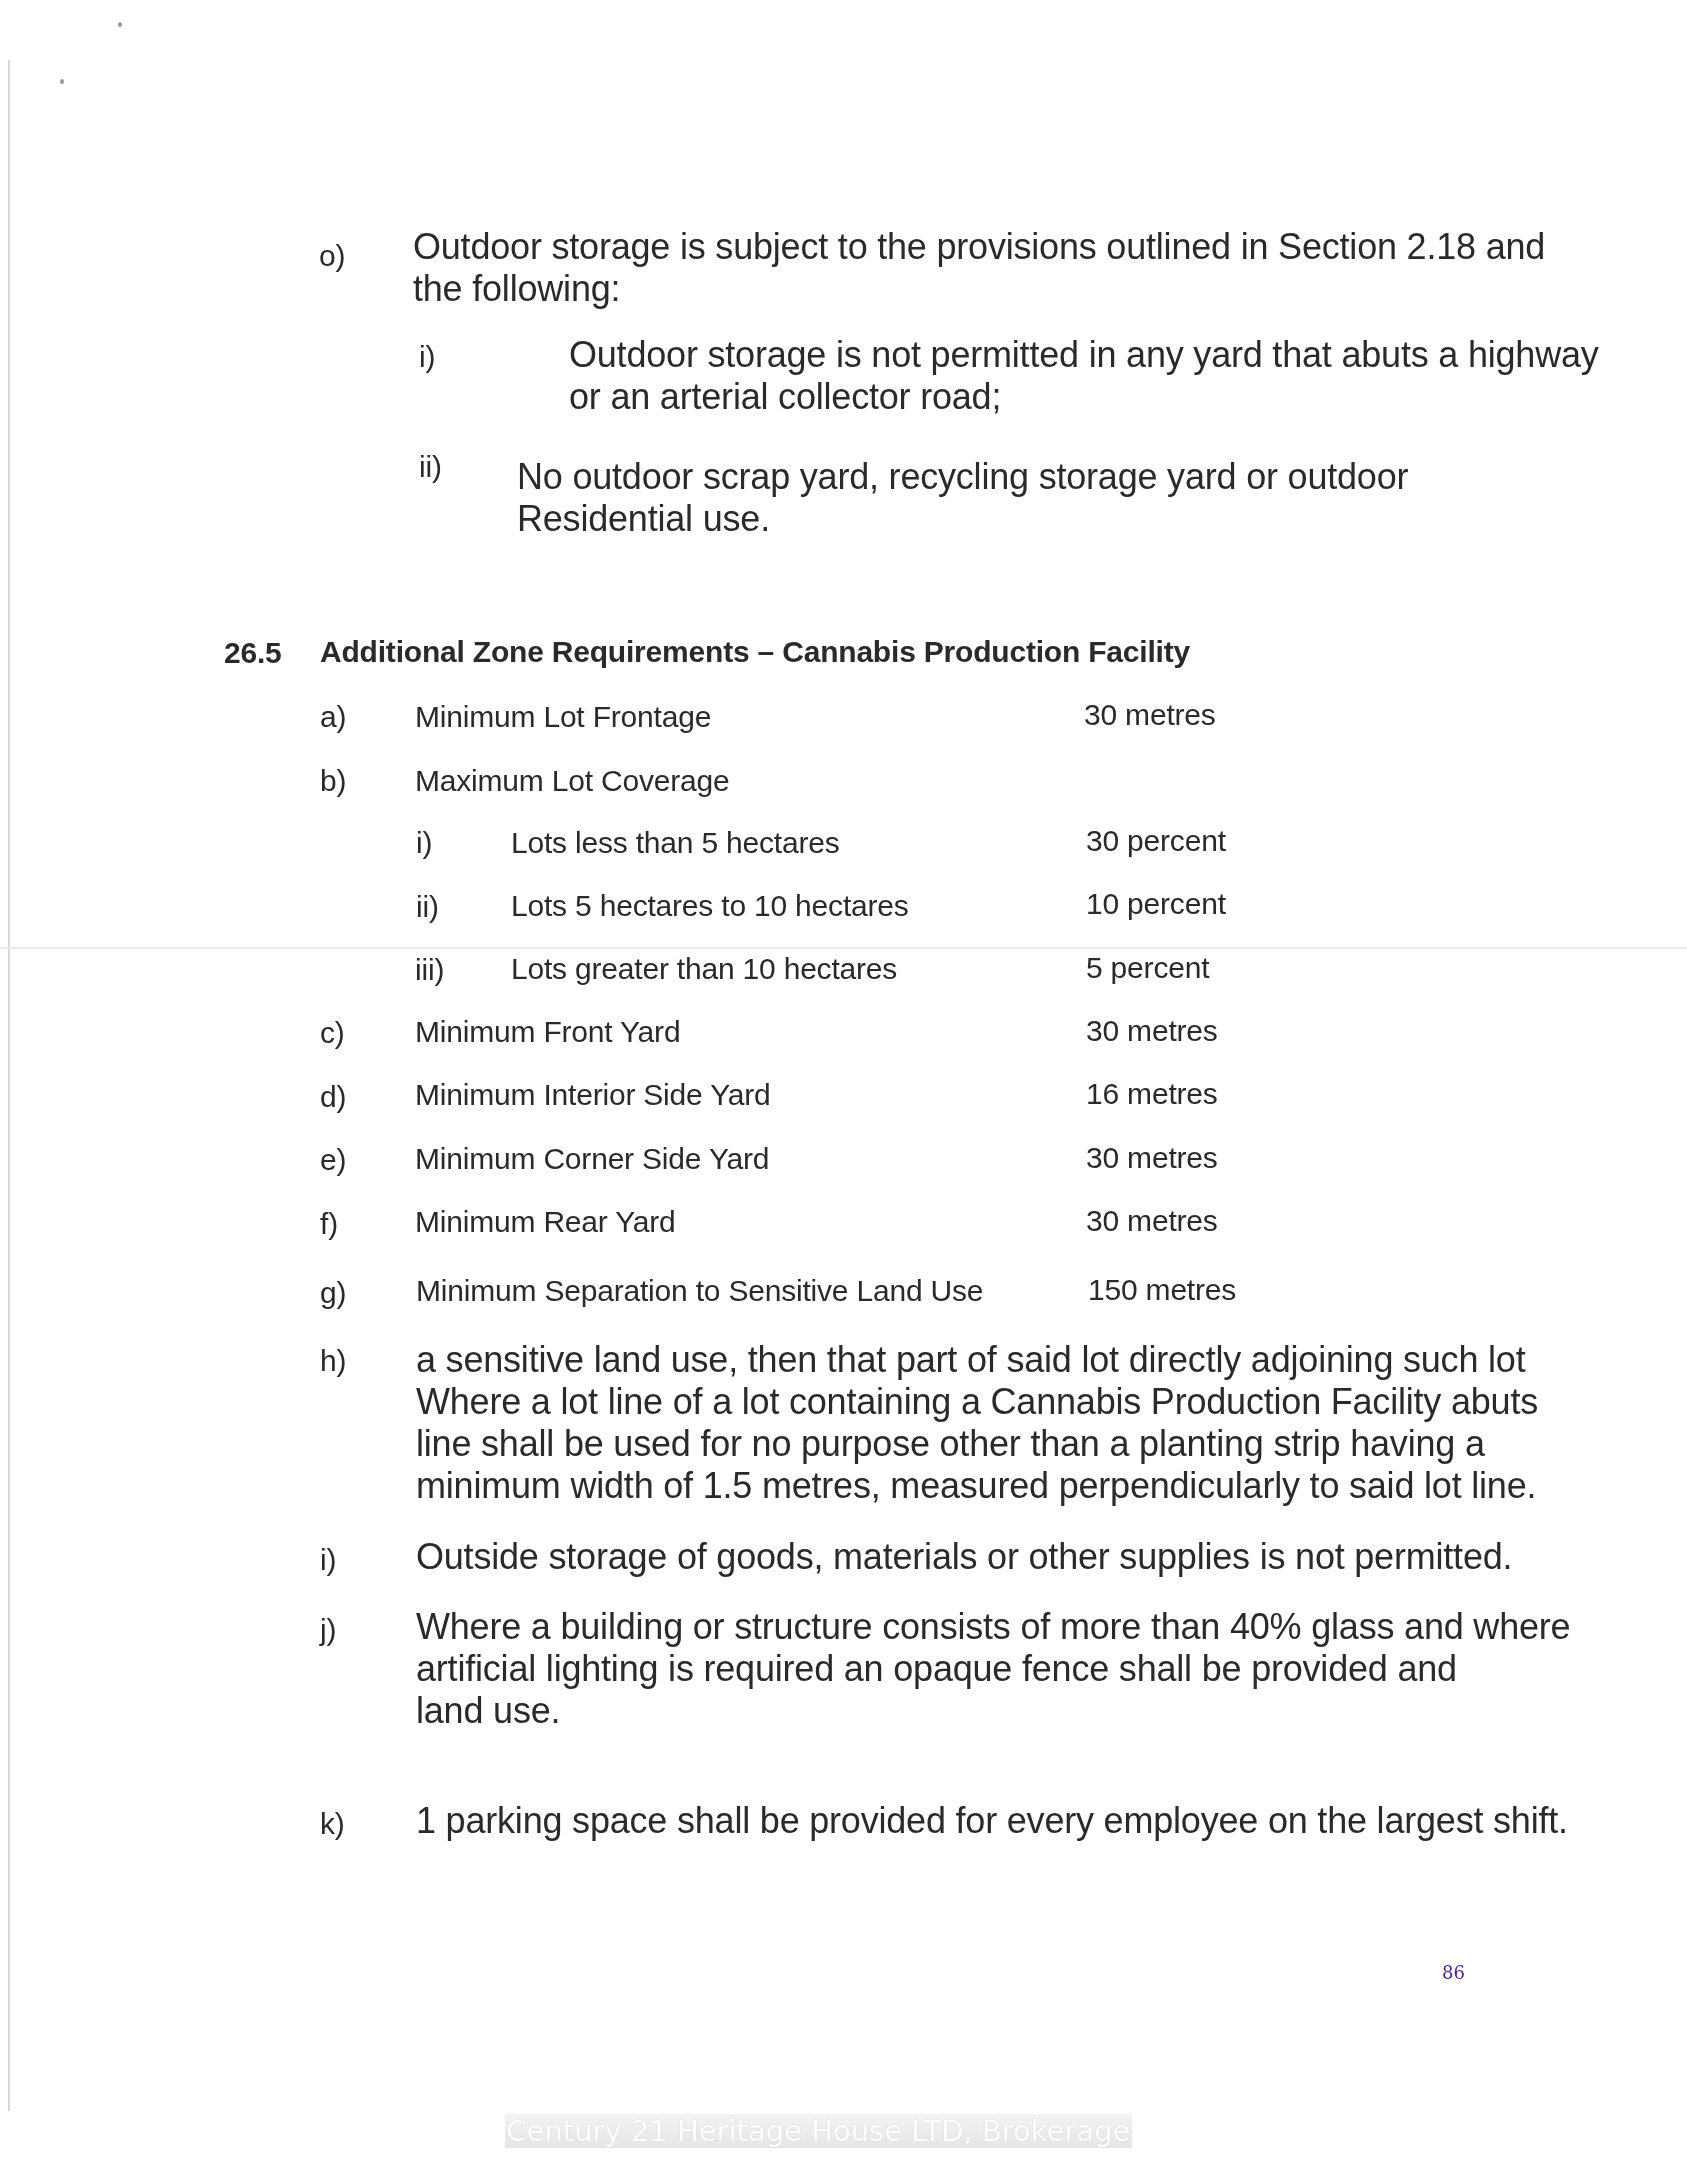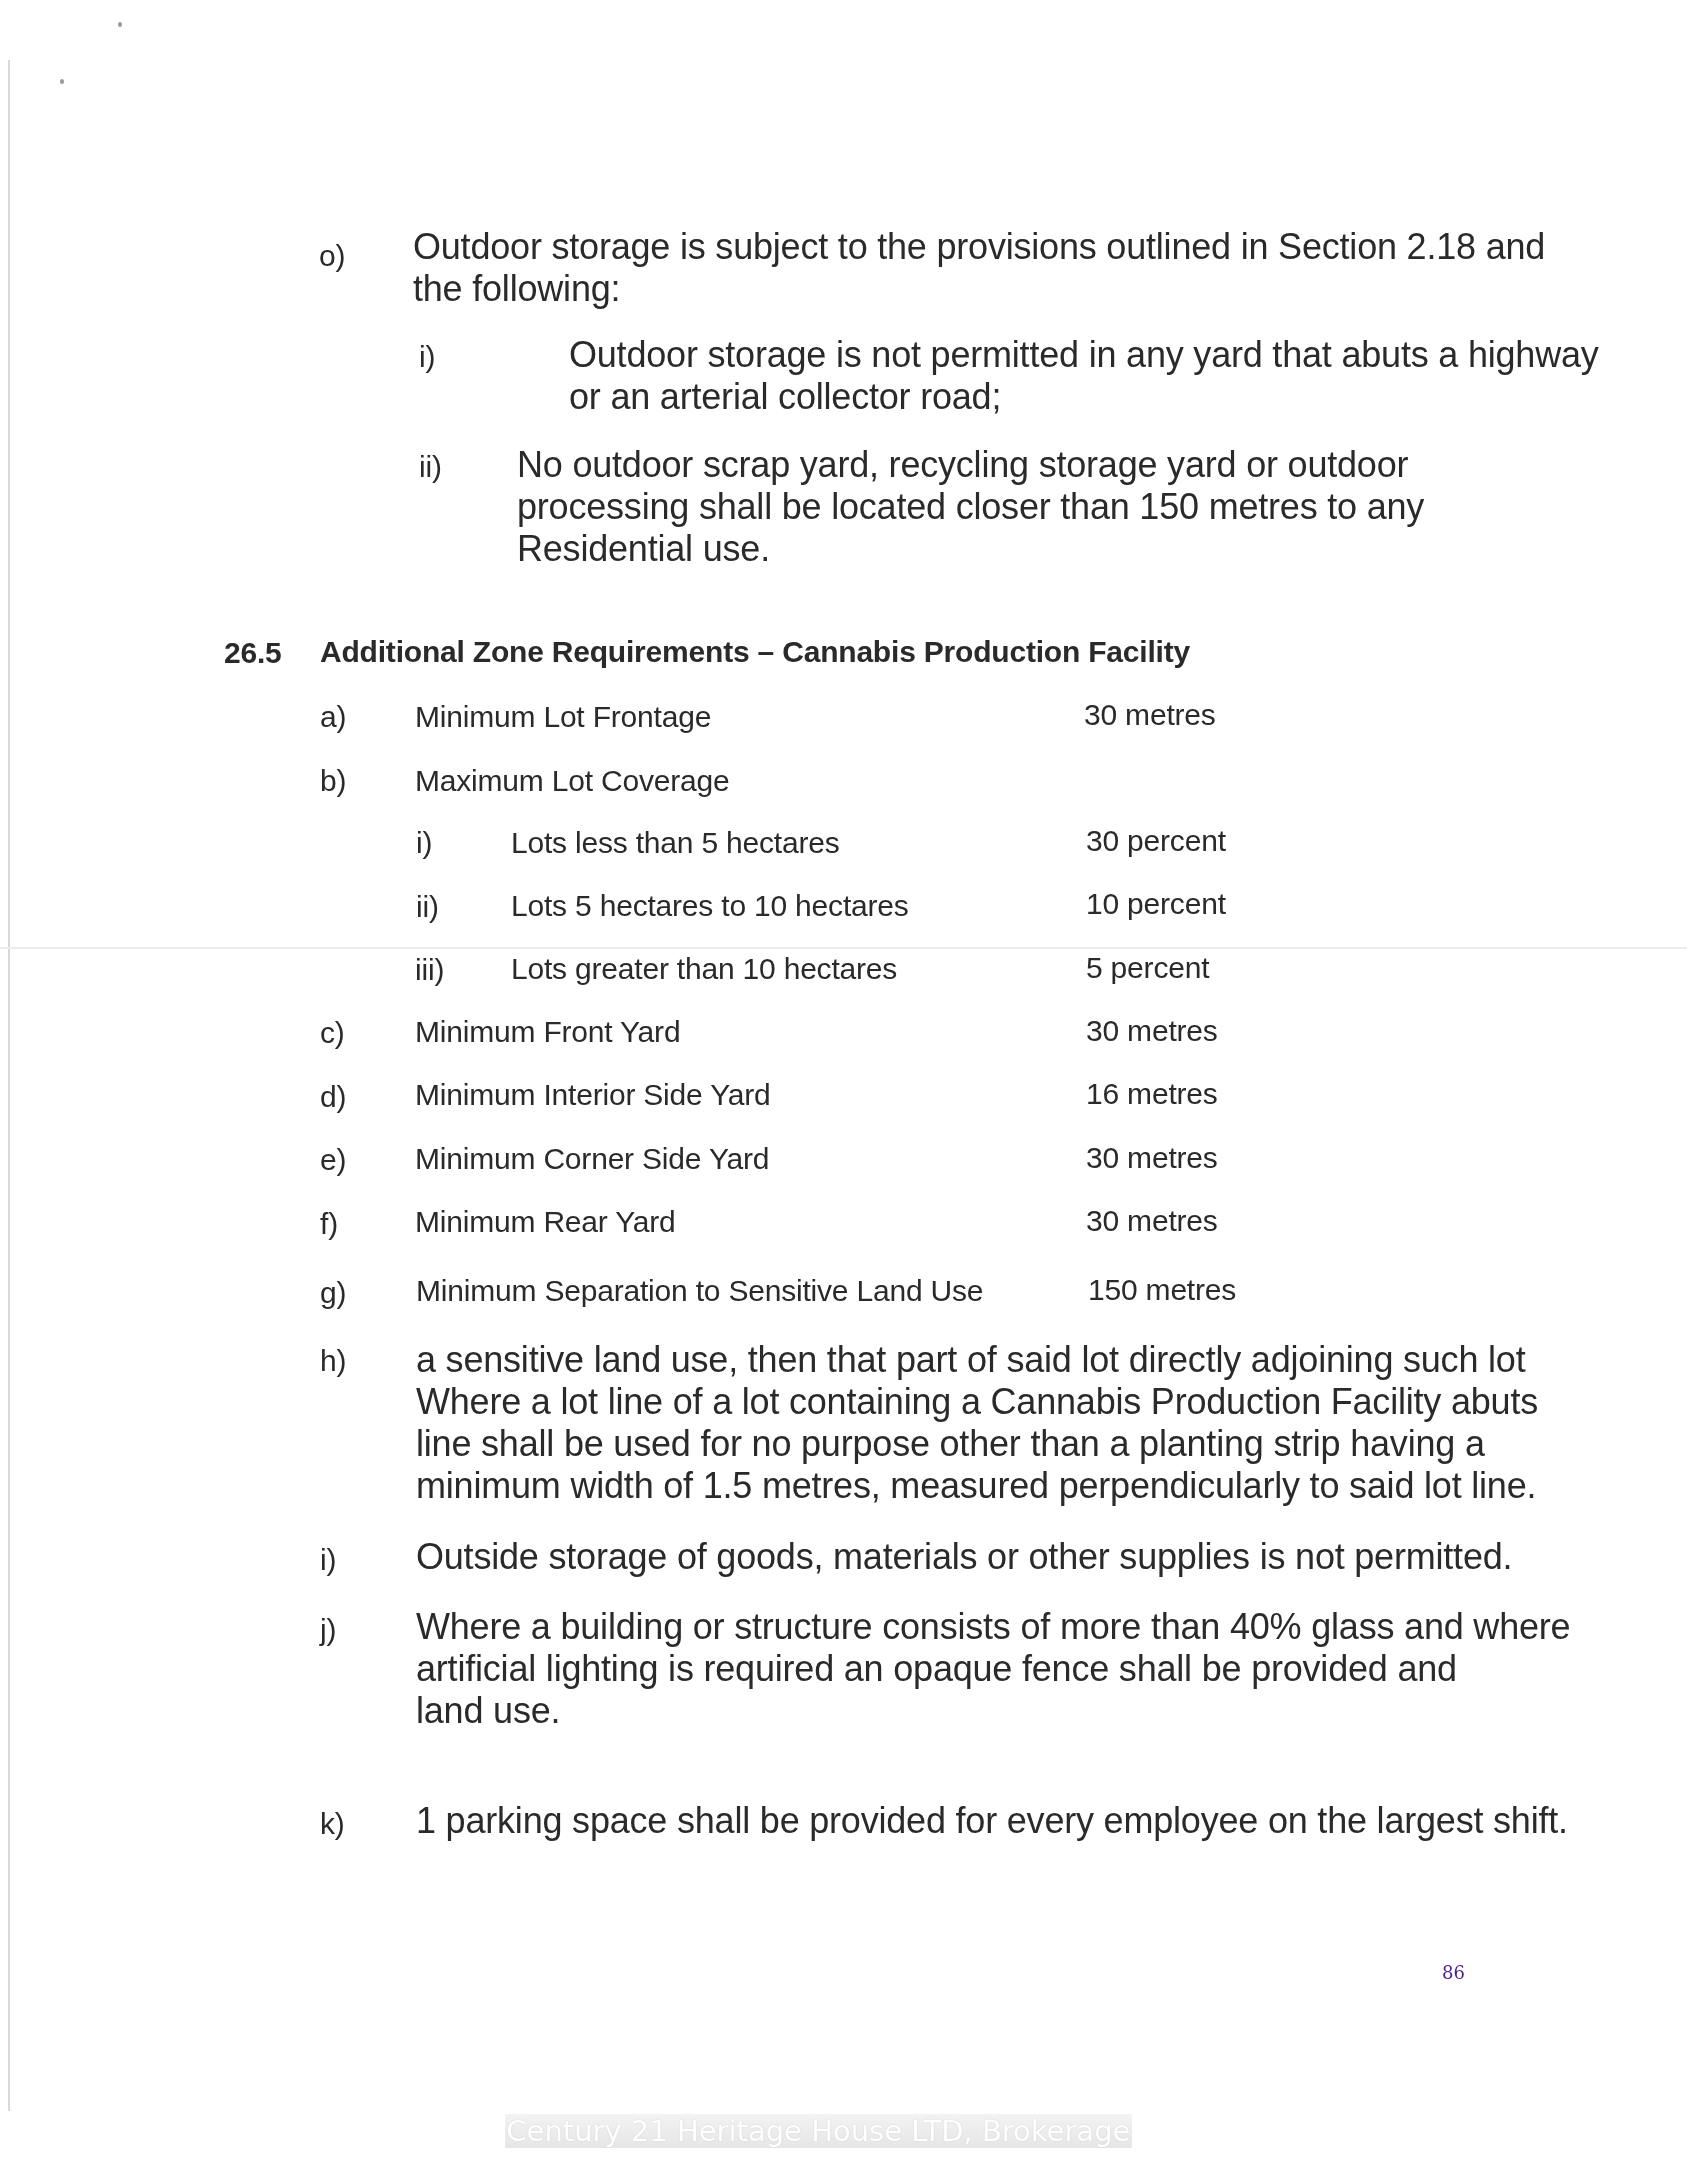--- a/index.html
+++ b/index.html
@@ -38,23 +38,22 @@
   <div>the following:</div>
 </div>
 
 <div class="abs t" style="left:419px; top:336px;">i)</div>
 <div class="para" style="left:544px; top:334px;margin-left:25px;">
   <div>Outdoor storage is not permitted in any yard that abuts a highway</div>
   <div>or an arterial collector road;</div>
 </div>
 
 <div class="abs t" style="left:419px; top:446px;">ii)</div>
-<div class="para" style="left:517px; top:444px;">
+<div class="para" style="left:517px; top:456px;">
   <div>No outdoor scrap yard, recycling storage yard or outdoor</div>
-  <div>processing shall be located closer than 150 metres to any</div>
   <div>Residential use.</div>
 </div>
 
 <div class="abs t b" style="left:224px; top:632px;">26.5</div>
 <div class="abs t b" style="left:320px; top:631px;">Additional Zone Requirements – Cannabis Production Facility</div>
 
 <div class="abs t" style="left:320px; top:696px;">a)</div>
 <div class="abs t" style="left:415px; top:696px;">Minimum Lot Frontage</div>
 <div class="abs t" style="left:1084px; top:694px;">30 metres</div>
 

